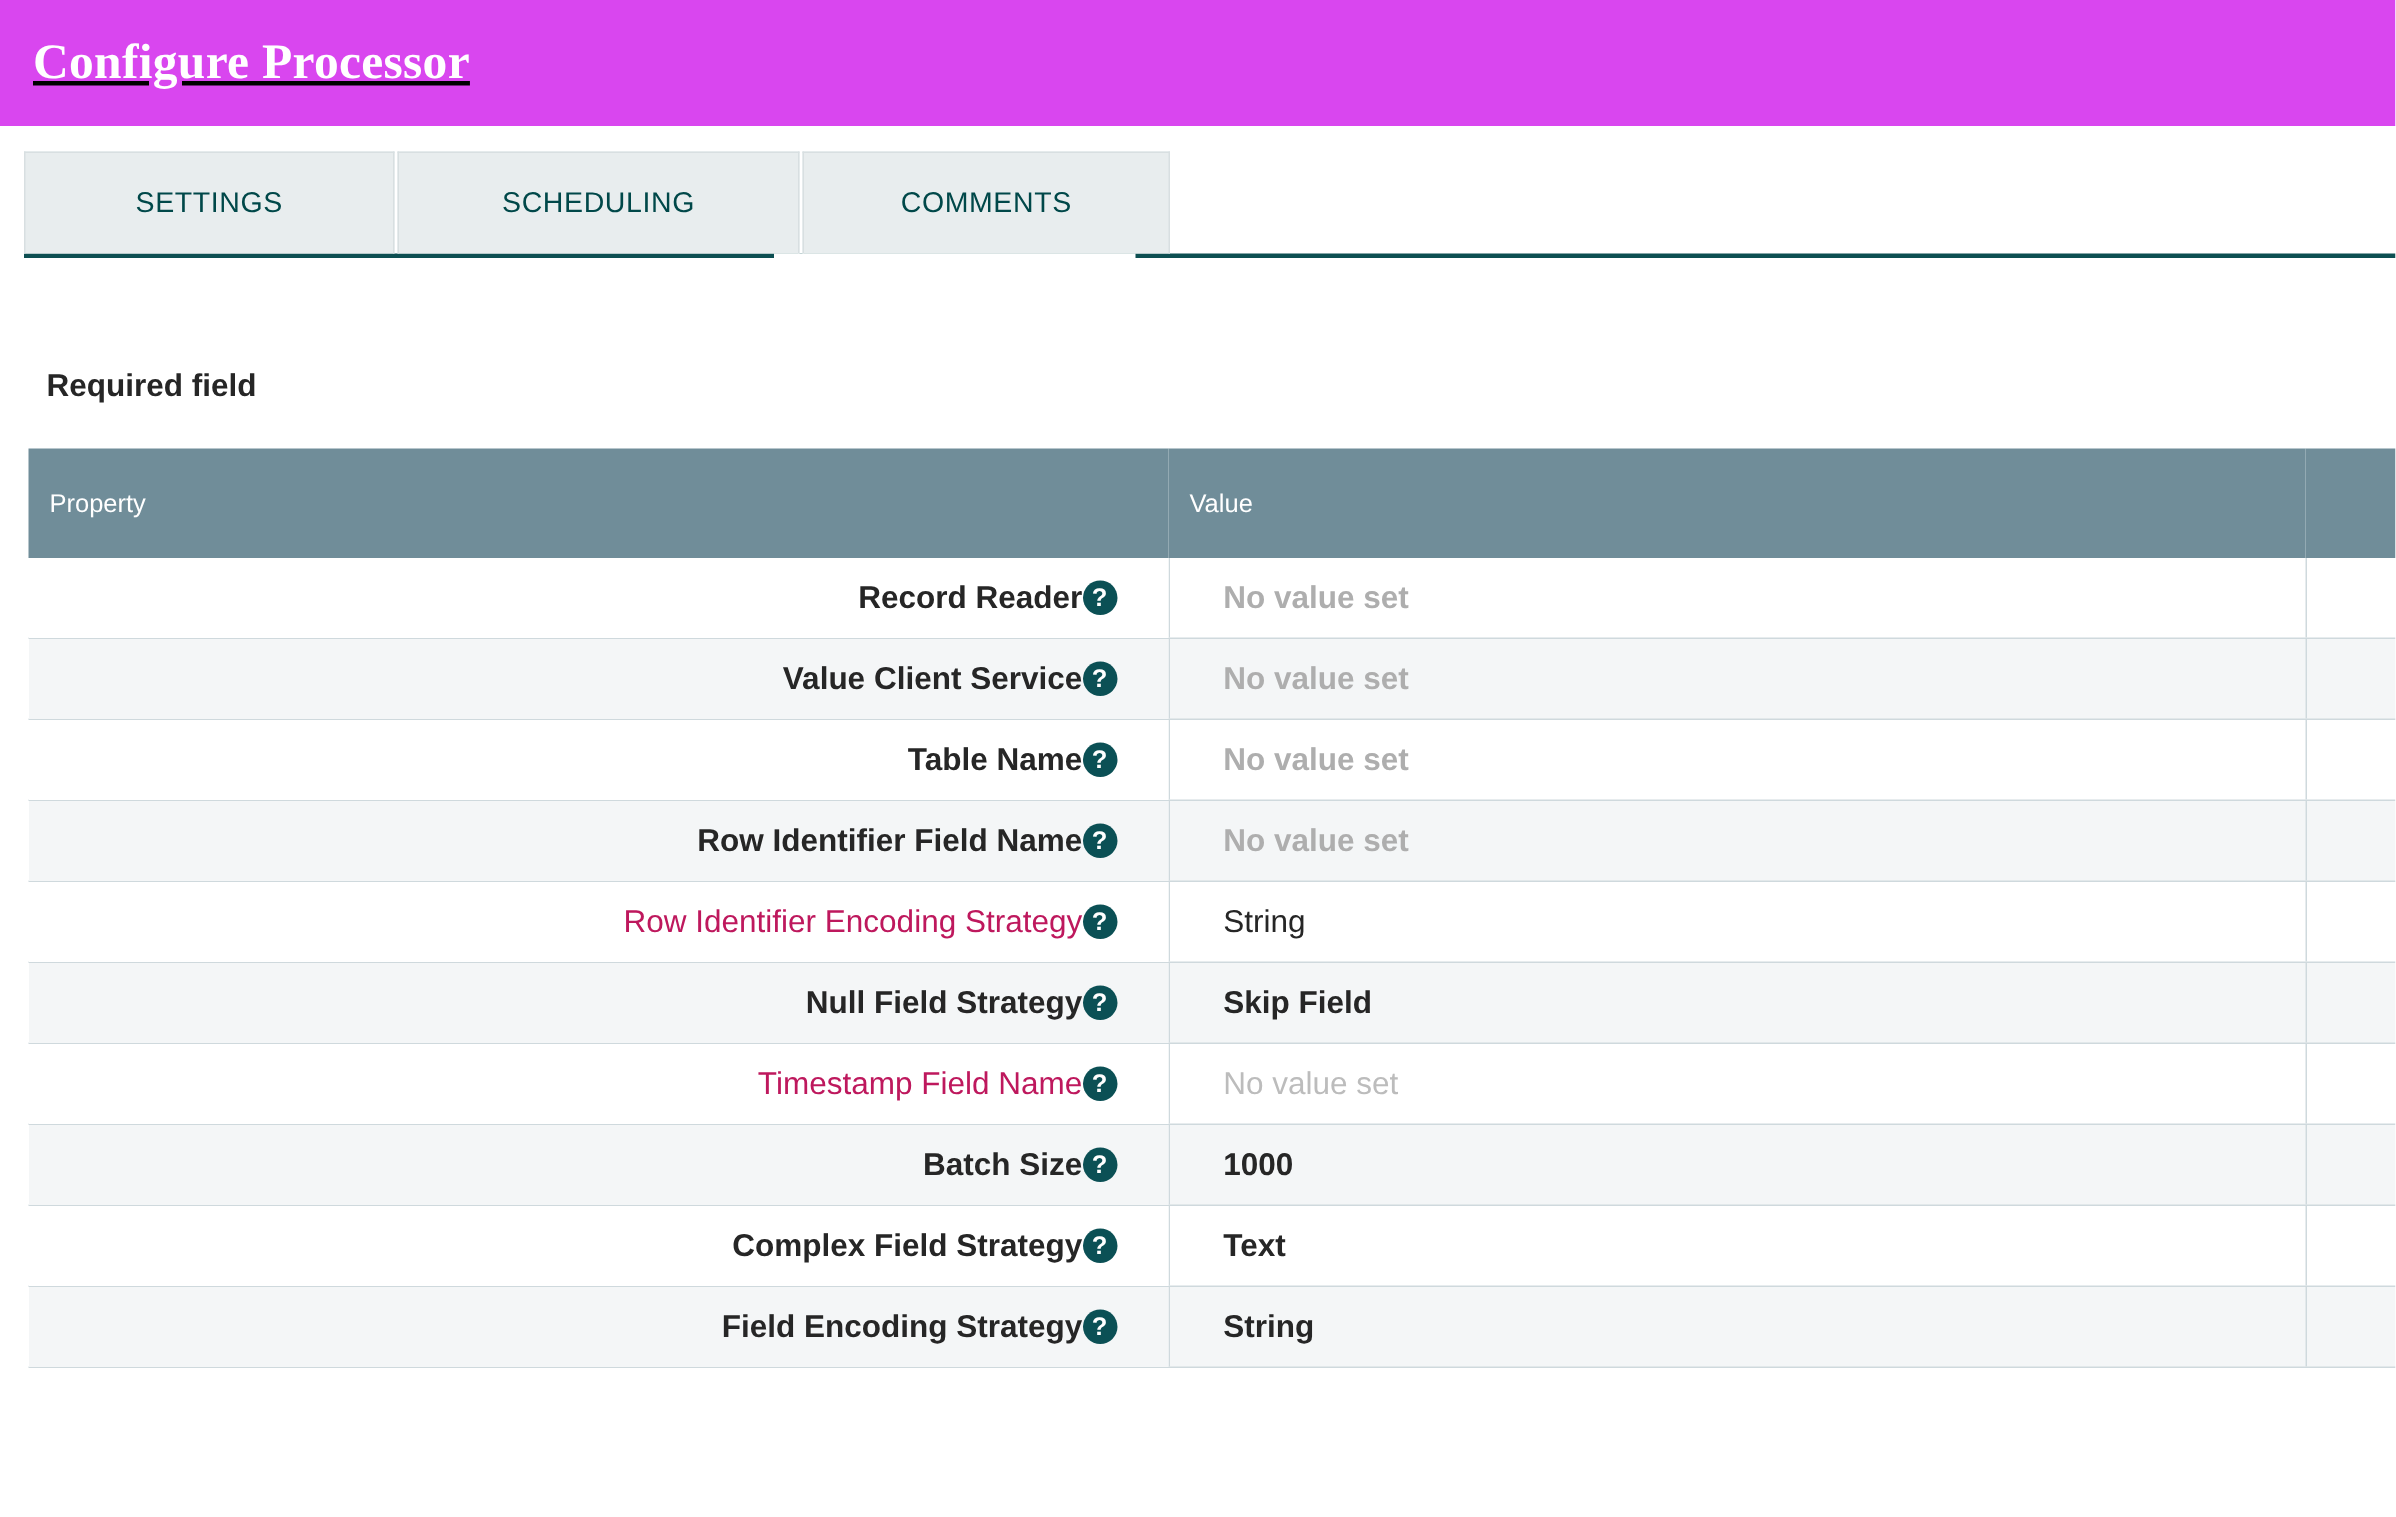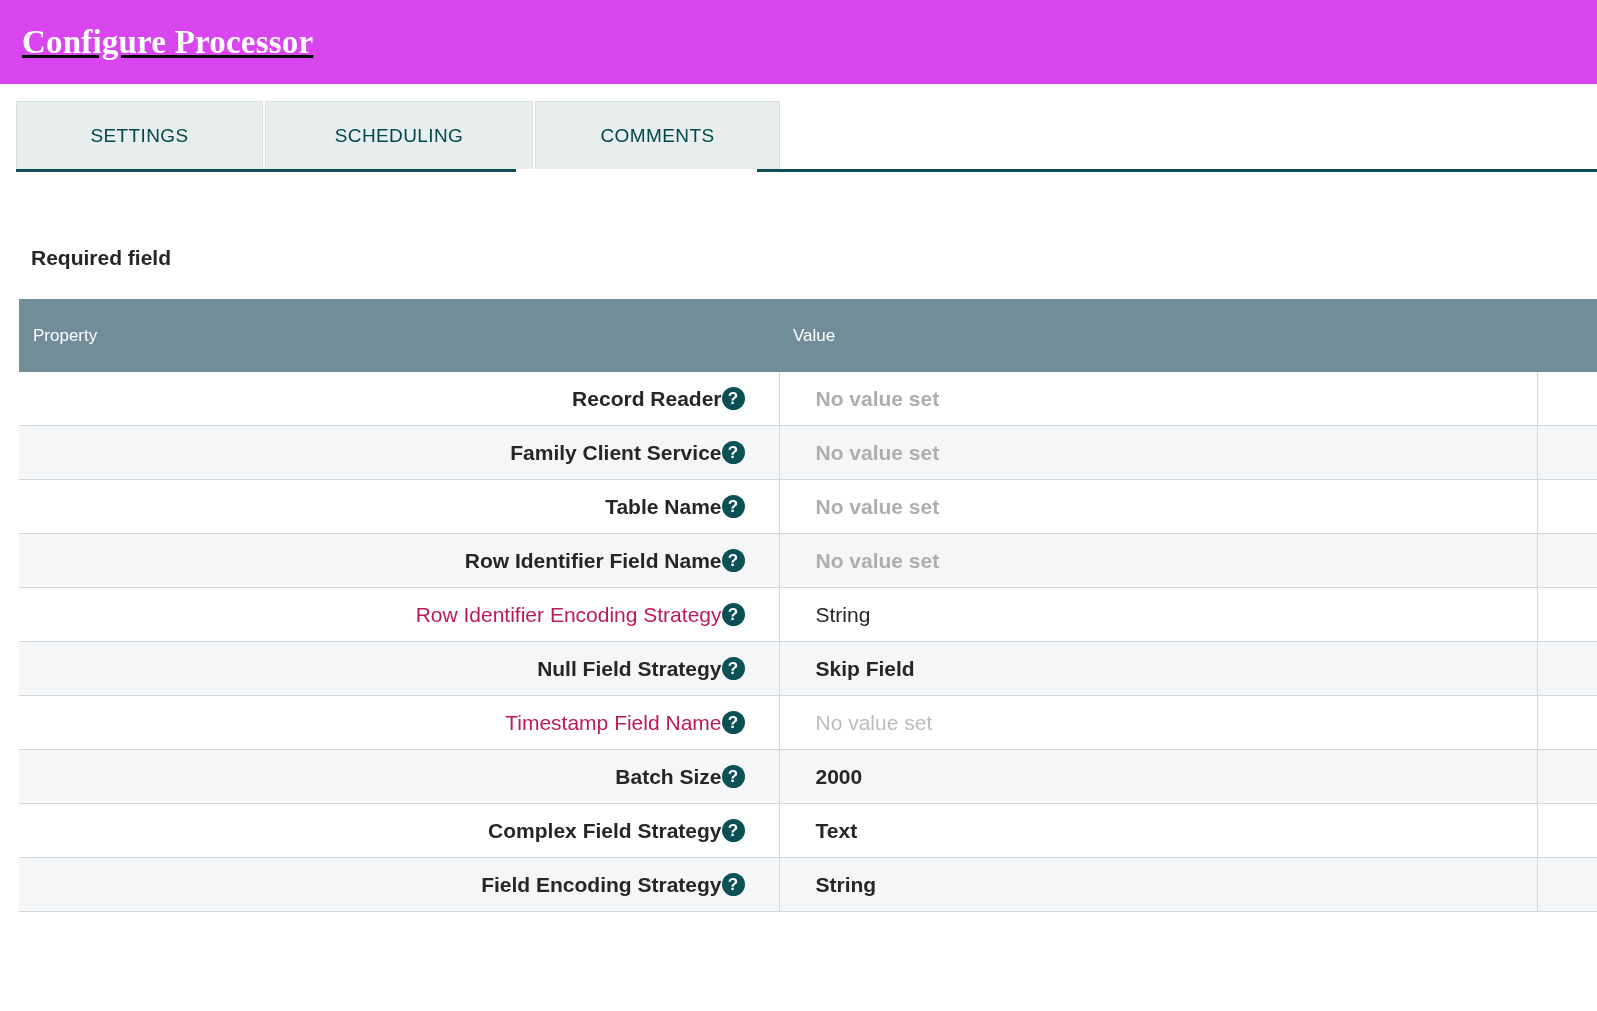--- a/index.html
+++ b/index.html
@@ -229,21 +229,21 @@
             <span class="pname">Record Reader</span>
             <span class="help-icon">?</span>
           </div>
         </td>
         <td class="cell-val"><span class="pvalue novalue">No value set</span></td>
         <td class="cell-act"></td>
       </tr>
       <tr class="req">
         <td class="cell-prop">
           <div class="prop-row-inner">
-            <span class="pname">Family Client Service</span>
+            <span class="pname">Value Client Service</span>
             <span class="help-icon">?</span>
           </div>
         </td>
         <td class="cell-val"><span class="pvalue novalue">No value set</span></td>
         <td class="cell-act"></td>
       </tr>
       <tr class="req">
         <td class="cell-prop">
           <div class="prop-row-inner">
             <span class="pname">Table Name</span>
@@ -293,21 +293,21 @@
         <td class="cell-val"><span class="pvalue novalue">No value set</span></td>
         <td class="cell-act"></td>
       </tr>
       <tr class="req">
         <td class="cell-prop">
           <div class="prop-row-inner">
             <span class="pname">Batch Size</span>
             <span class="help-icon">?</span>
           </div>
         </td>
-        <td class="cell-val"><span class="pvalue">2000</span></td>
+        <td class="cell-val"><span class="pvalue">1000</span></td>
         <td class="cell-act"></td>
       </tr>
       <tr class="req">
         <td class="cell-prop">
           <div class="prop-row-inner">
             <span class="pname">Complex Field Strategy</span>
             <span class="help-icon">?</span>
           </div>
         </td>
         <td class="cell-val"><span class="pvalue">Text</span></td>

